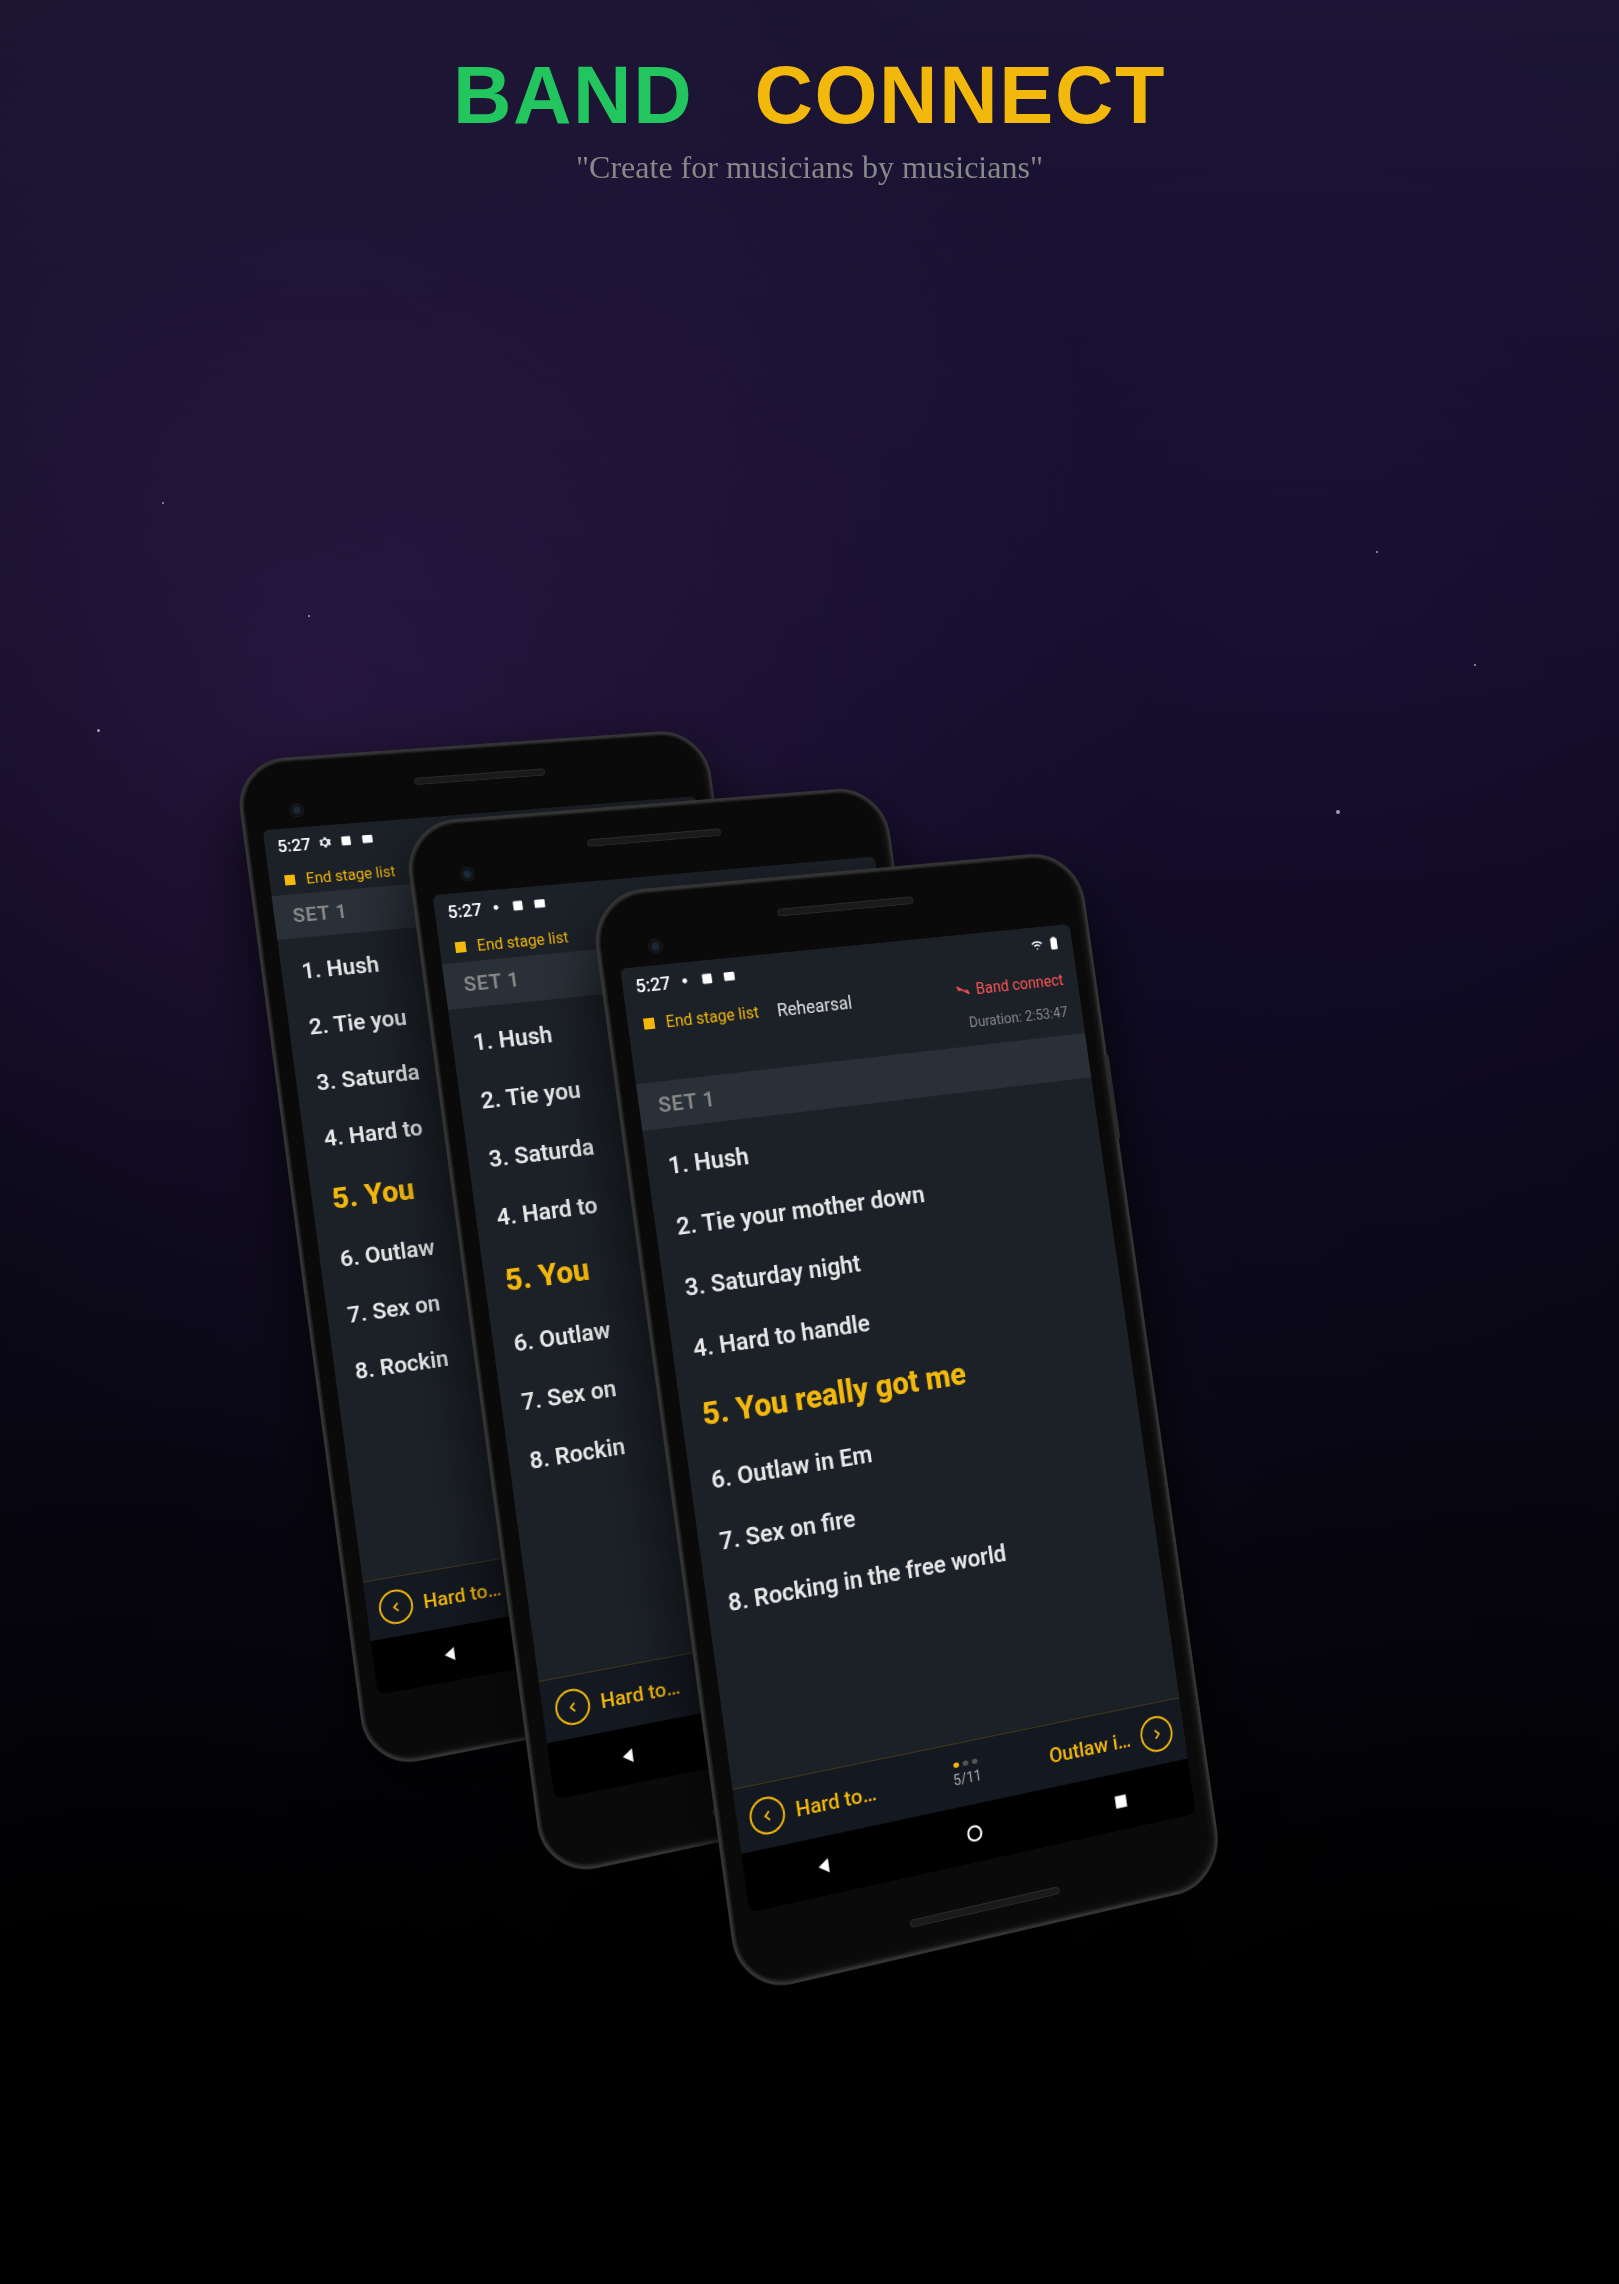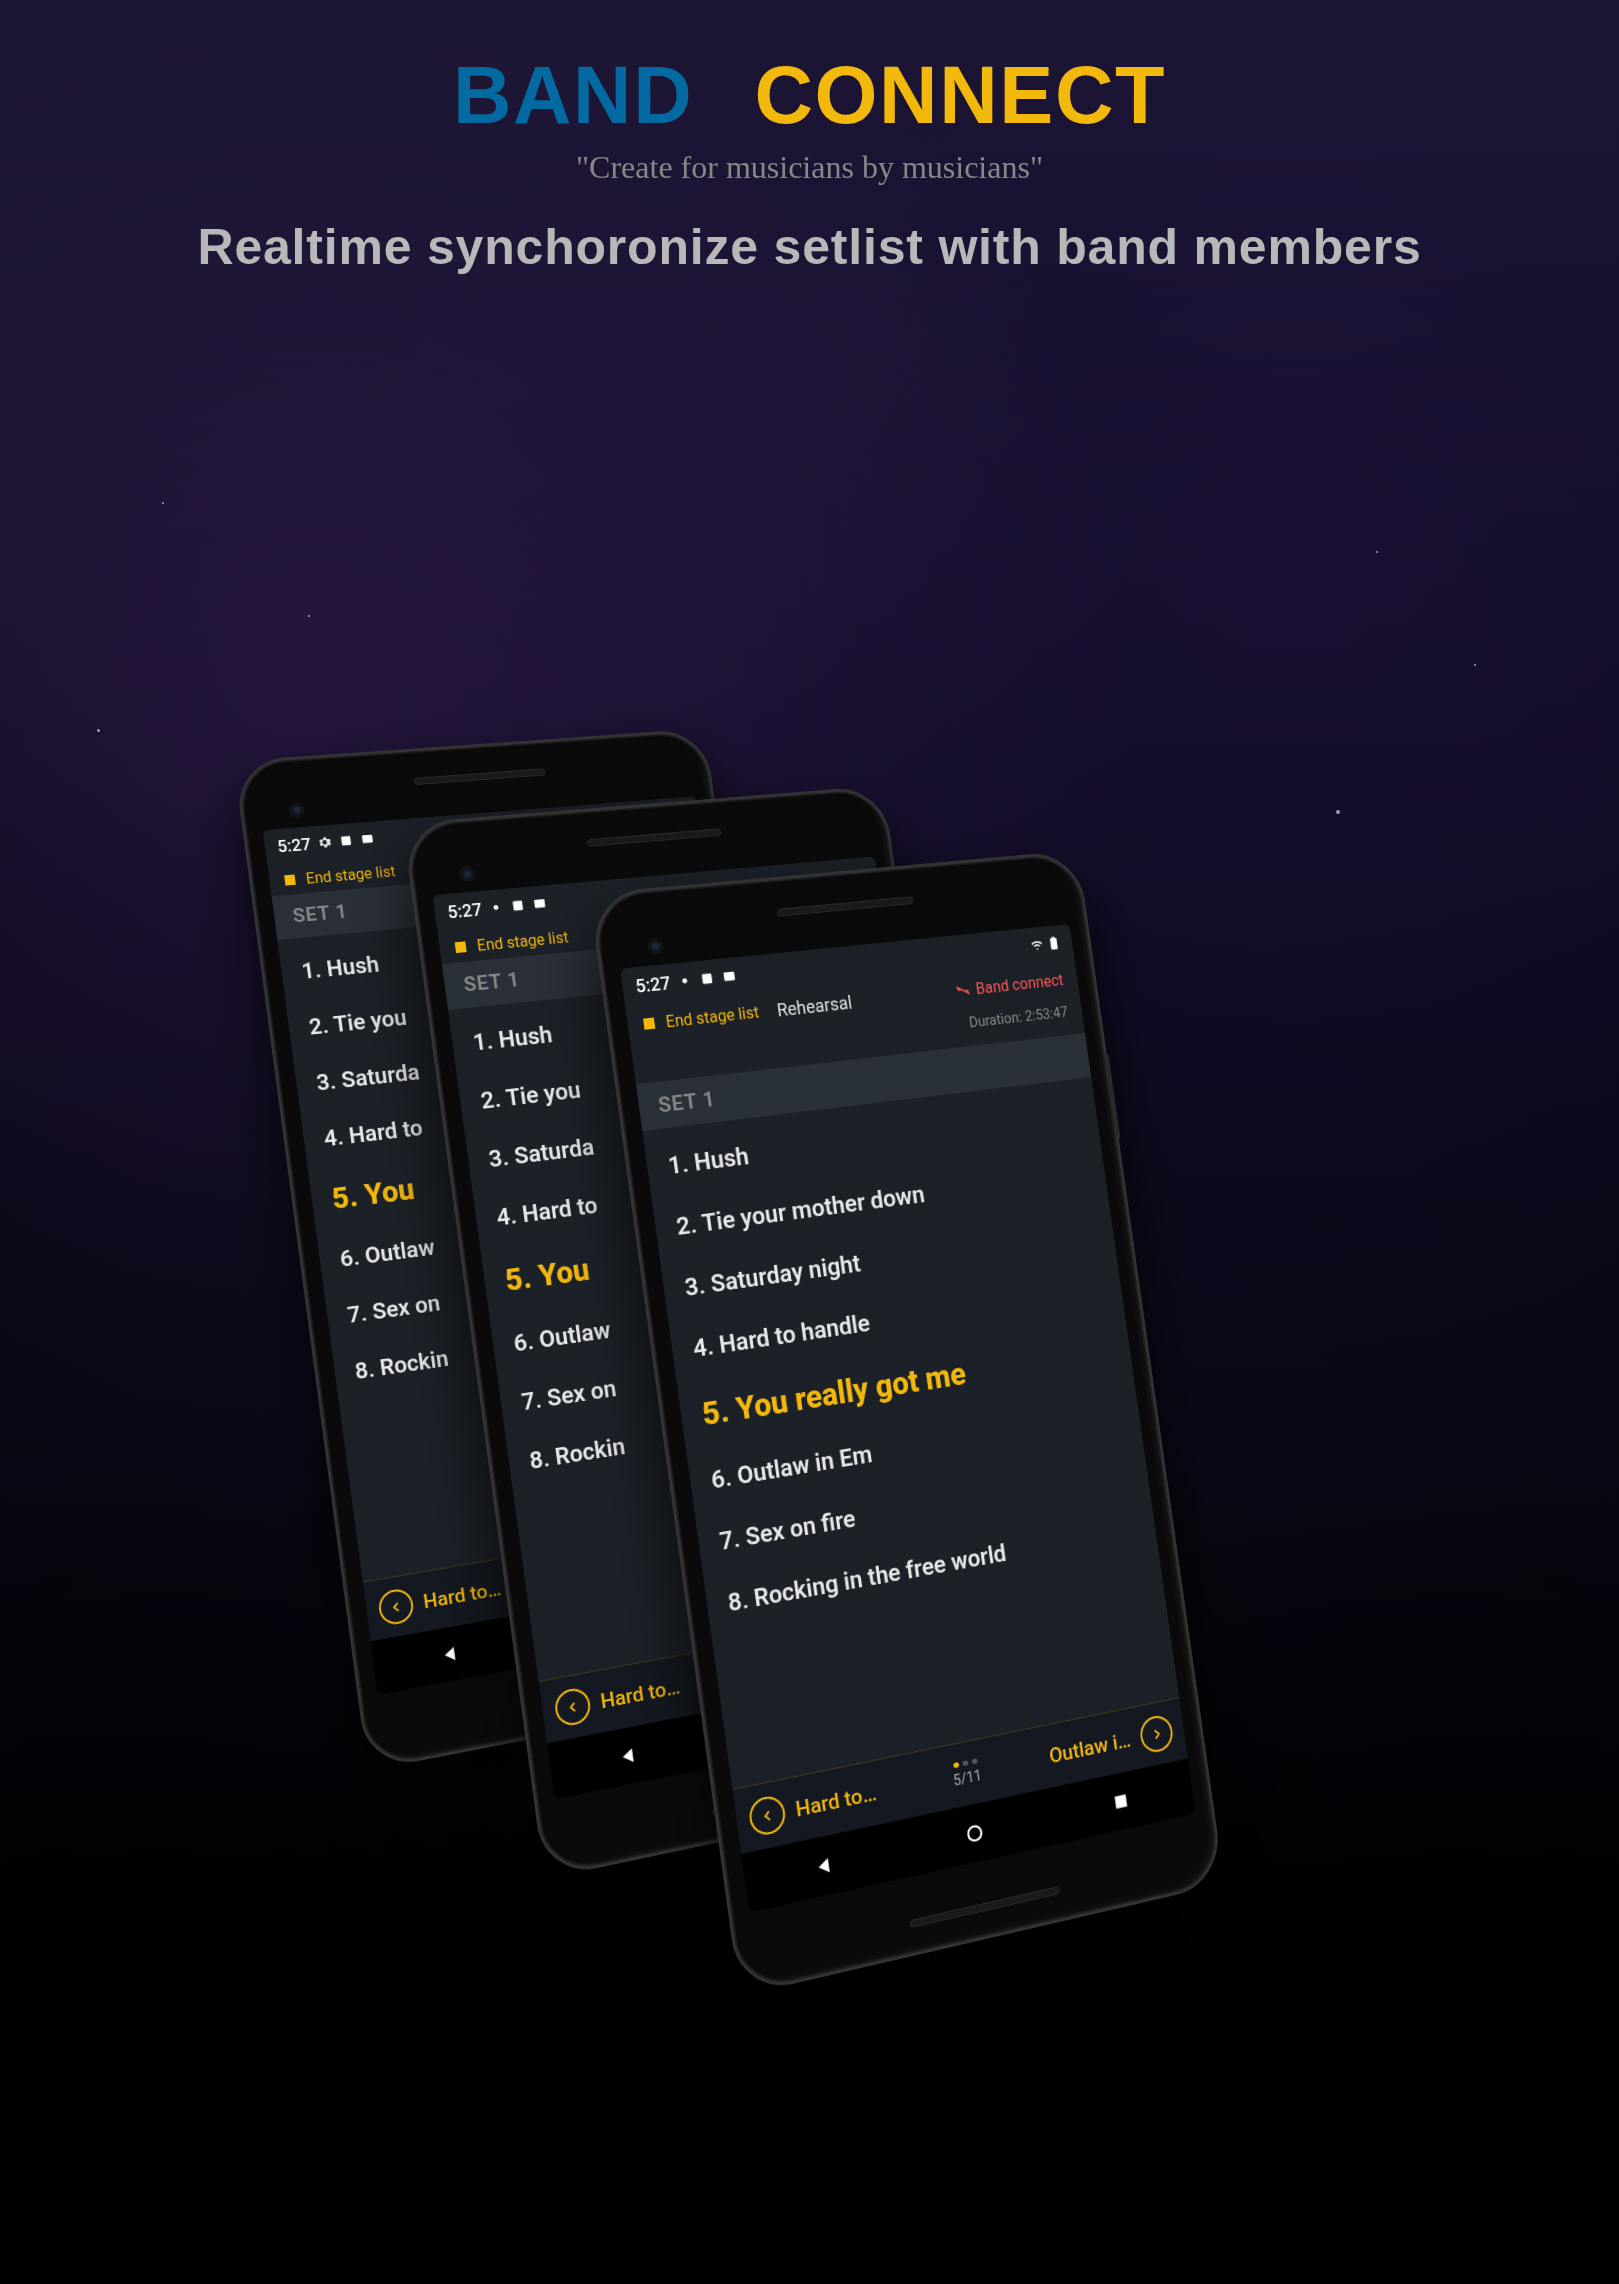--- a/index.html
+++ b/index.html
@@ -41,21 +41,21 @@
     top: 49px; left: 0; right: 0;
     text-align: center;
     z-index: 50;
   }
   .title-line {
     font-weight: 900;
     font-size: 81px;
     letter-spacing: 1.6px;
     font-family: "Arial Black", sans-serif;
   }
-  .title-white { color: #0369a1; }
+  .title-white { color: #22c55e; }
   .title-yellow { color: #f2b80c; margin-left: 37px; }
   .tagline {
     color: #888;
     font-size: 32px;
     margin-top: 6.5px;
     font-family: Georgia, serif;
   }
   .subline {
     color: #b8b8b8;
     font-size: 50px;
@@ -300,21 +300,20 @@
 <div class="spark" style="top:551px;left:1376px"></div>
 <div class="spark" style="top:664px;left:1474px"></div>
 <div class="spark" style="top:810px;left:1336px;width:4px;height:4px"></div>
 
 <div class="hero">
   <div class="title-line">
     <span class="title-white">BAND</span>
     <span class="title-yellow">CONNECT</span>
   </div>
   <div class="tagline">"Create for musicians by musicians"</div>
-  <div class="subline">Realtime synchoronize setlist with band members</div>
 </div>
 
 <div class="stage">
 
   <div class="phone p1">
     <div class="speaker-top"></div>
     <div class="camera"></div>
     <div class="power-btn"></div>
     <div class="screen">
       <div class="status-bar">

